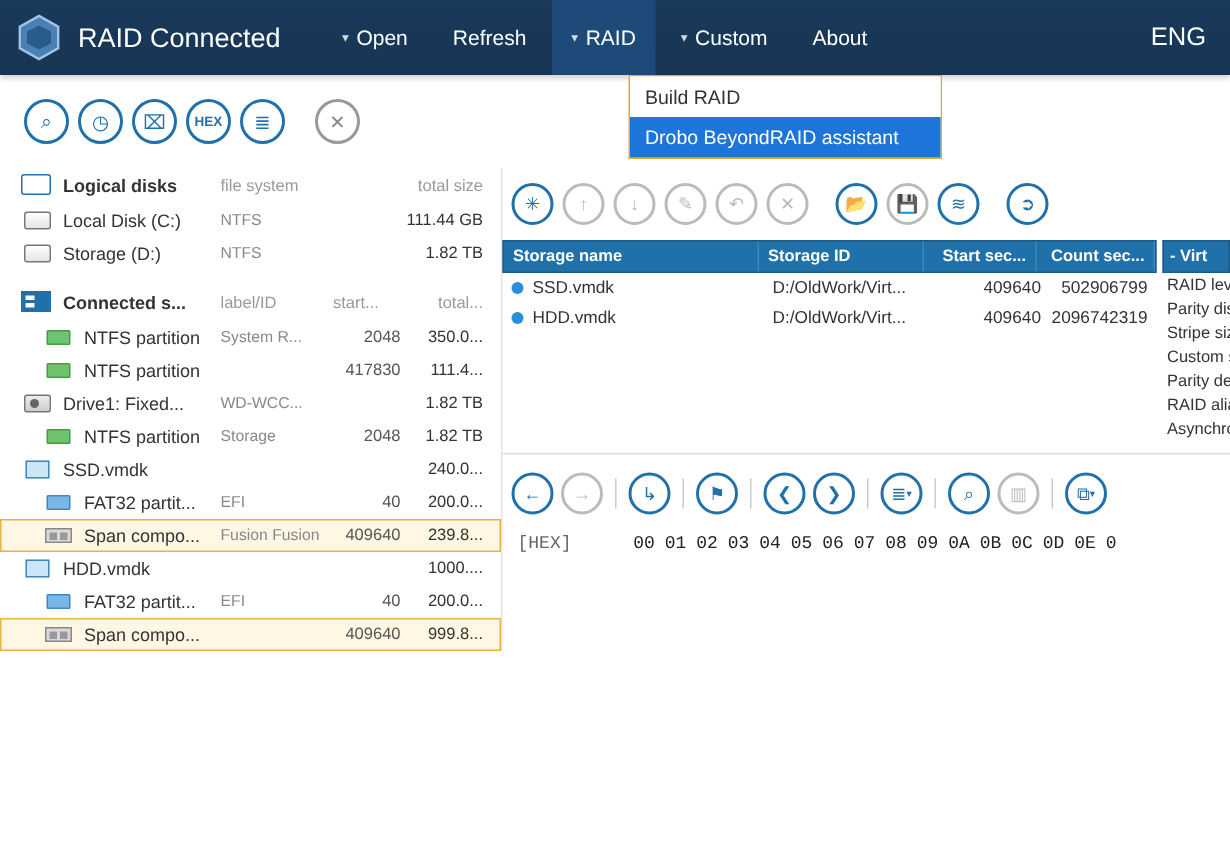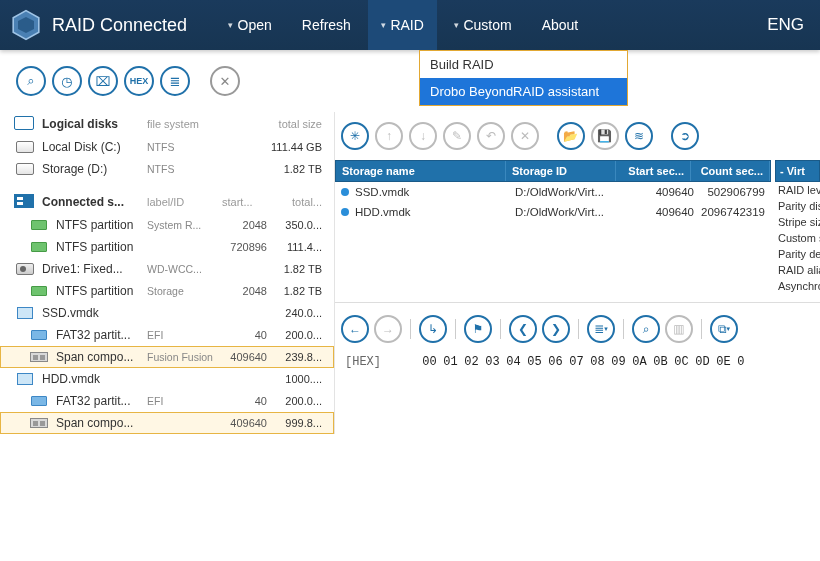--- a/index.html
+++ b/index.html
@@ -192,21 +192,21 @@
           <span class="rc1">System R...</span>
           <span class="rc2">2048</span>
           <span class="rc3">350.0...</span>
         </div>
         <div class="row child">
           <span class="ricon">
             <span class="ic-part-green"></span>
           </span>
           <span class="rname">NTFS partition</span>
           <span class="rc1"></span>
-          <span class="rc2">720896</span>
+          <span class="rc2">417830</span>
           <span class="rc3">111.4...</span>
         </div>
         <div class="row">
           <span class="ricon">
             <span class="ic-drive"></span>
           </span>
           <span class="rname">Drive1: Fixed...</span>
           <span class="rc1">WD-WCC...</span>
           <span class="rc2"></span>
           <span class="rc3">1.82 TB</span>

